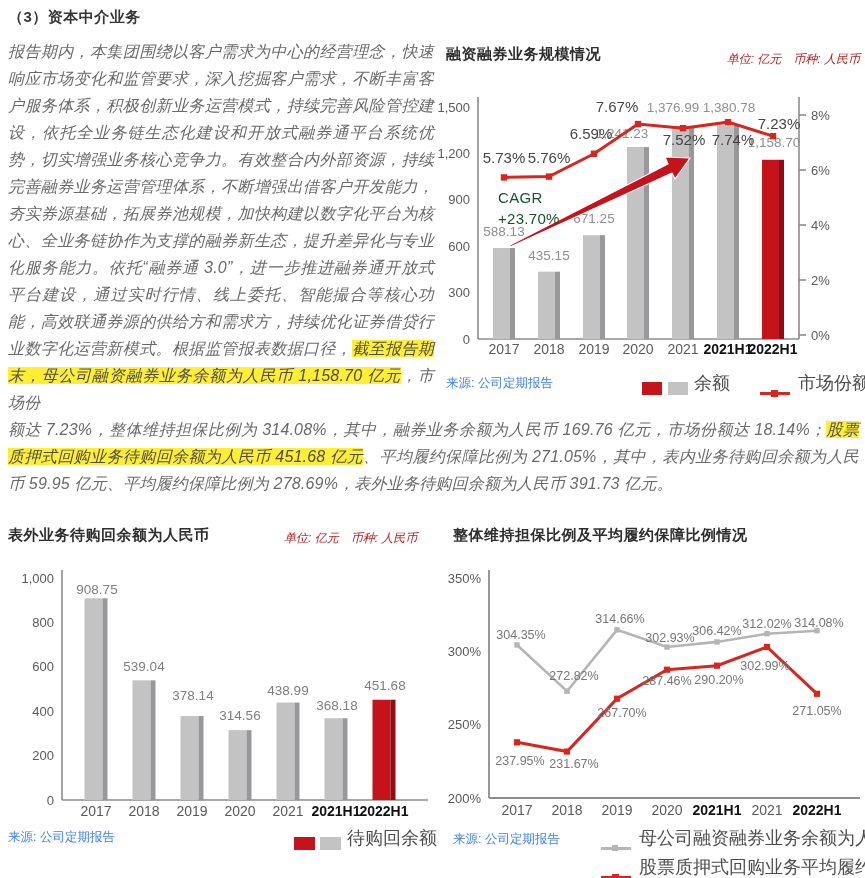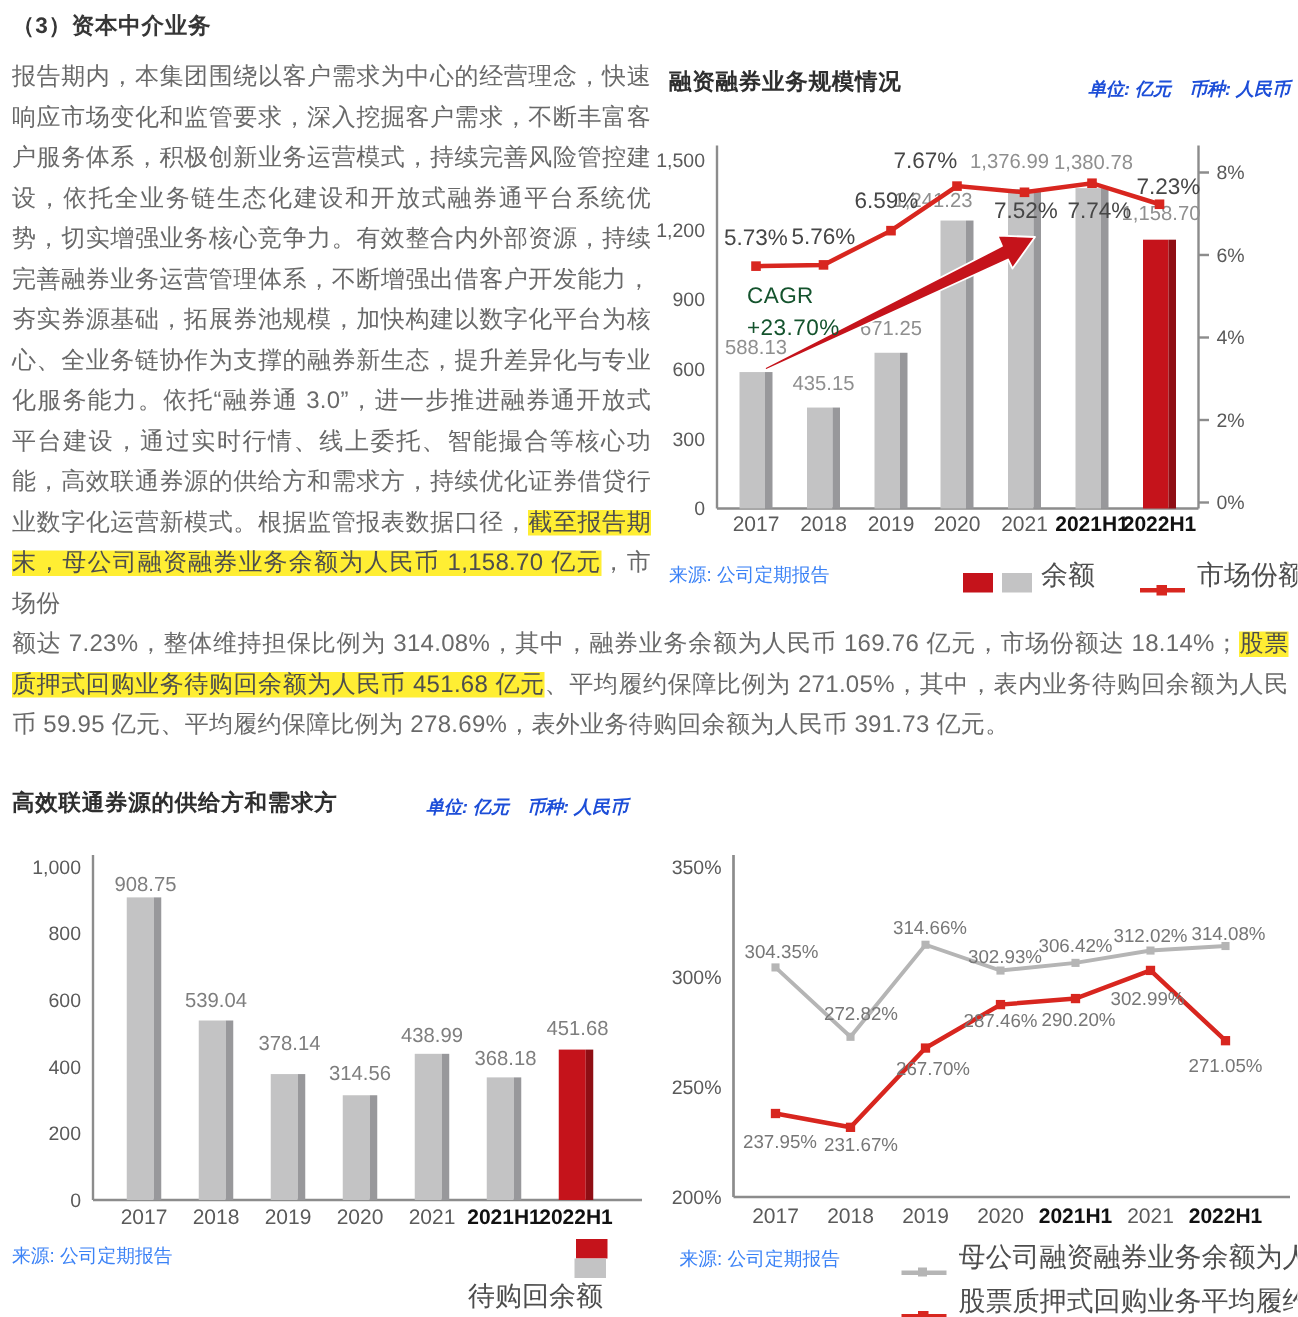--- a/index.html
+++ b/index.html
@@ -1,23 +1,23 @@
 <!DOCTYPE html>
 <html><head>
 <meta charset="utf-8">
 <style>
   html,body{margin:0;padding:0;background:#fff;}
   .page{position:relative;width:865px;height:878px;background:#ffffff;overflow:hidden;
         font-family:"Liberation Sans","DejaVu Sans",sans-serif;}
   .abs{position:absolute;}
   .heading{font-size:15px;font-weight:bold;color:#363636;letter-spacing:0.5px;}
-  .body-text{font-size:16px;line-height:27px;color:#696969;text-align:justify;letter-spacing:0.2px;}
+  .body-text{font-size:16px;line-height:27px;color:#696969;text-align:justify;letter-spacing:0.2px;font-style:italic;}
   .hl{background:#ffee33;color:#4d4d4d;}
   .chart-title{font-size:15px;font-weight:bold;color:#2e2e2e;letter-spacing:0.5px;}
-  .unit-note{font-size:12px;font-style:italic;color:#1d4ed8;font-weight:bold;}
+  .unit-note{font-size:12px;font-style:italic;color:#b91c1c;}
   .source{font-size:12.5px;color:#3b82f6;}
   .legend{display:flex;align-items:flex-end;font-size:18px;color:#4d4d4d;white-space:nowrap;}
   .legend .sw{display:inline-block;width:20px;height:13px;margin-right:6px;}
   .legend .lg-label{margin-right:8px;}
   .line-sample{position:relative;display:inline-block;width:30px;height:3px;margin-right:8px;}
   .line-sample .mk{position:absolute;left:11px;top:-2px;width:7px;height:7px;}
   .cagr{font-size:15px;color:#14532d;line-height:21px;letter-spacing:0.3px;}
   svg text{font-family:"Liberation Sans","DejaVu Sans",sans-serif;}
 </style>
 </head>
@@ -108,21 +108,21 @@
   <div class="abs legend" style="left:642px;top:371px;">
     <span class="sw" style="background:#c5131b;"></span>
     <span class="sw" style="background:#c3c3c4;"></span>
     <span class="lg-label">余额</span>
     <span class="line-sample" style="background:#d8261f;margin-left:22px;">
         <i class="mk" style="background:#d8261f;"></i>
       </span>
     <span class="lg-label">市场份额</span>
   </div>
 
-  <div class="abs chart-title" style="left:8px;top:526px;">高效联通券源的供给方和需求方</div>
+  <div class="abs chart-title" style="left:8px;top:526px;">表外业务待购回余额为人民币</div>
   <div class="abs unit-note" style="left:284px;top:530px;">单位: 亿元　币种: 人民币</div>
 
   <svg id="svg-pledge" class="abs" style="left:8px;top:555px;" width="424" height="272">
       <path d="M54,15 V245 M54,245 H420" stroke="#8c8c8c" stroke-width="1.6" fill="none"></path>
       <text x="46" y="27.5" text-anchor="end" font-size="13" fill="#5a5a5a">1,000</text>
       <text x="46" y="71.9" text-anchor="end" font-size="13" fill="#5a5a5a">800</text>
       <text x="46" y="116.3" text-anchor="end" font-size="13" fill="#5a5a5a">600</text>
       <text x="46" y="160.7" text-anchor="end" font-size="13" fill="#5a5a5a">400</text>
       <text x="46" y="205.1" text-anchor="end" font-size="13" fill="#5a5a5a">200</text>
       <text x="46" y="249.5" text-anchor="end" font-size="13" fill="#5a5a5a">0</text>
@@ -151,26 +151,27 @@
       <text x="136" y="261" text-anchor="middle" font-size="14" fill="#5a5a5a" font-weight="normal">2018</text>
       <text x="184" y="261" text-anchor="middle" font-size="14" fill="#5a5a5a" font-weight="normal">2019</text>
       <text x="232" y="261" text-anchor="middle" font-size="14" fill="#5a5a5a" font-weight="normal">2020</text>
       <text x="280" y="261" text-anchor="middle" font-size="14" fill="#5a5a5a" font-weight="normal">2021</text>
       <text x="328" y="261" text-anchor="middle" font-size="14" fill="#111111" font-weight="bold">2021H1</text>
       <text x="376" y="261" text-anchor="middle" font-size="14" fill="#111111" font-weight="bold">2022H1</text>
     </svg>
 
   <div class="abs source" style="left:8px;top:829px;">来源: 公司定期报告</div>
 
-  <div class="abs legend" style="left:312px;top:826px;flex-direction:column;">
+  <div class="abs legend" style="left:294px;top:826px;">
     <span class="sw" style="background:#c5131b;width:21px;margin-right:5px;"></span>
     <span class="sw" style="background:#c3c3c4;width:21px;"></span>
     <span class="lg-label">待购回余额</span>
   </div>
 
+  <div class="abs chart-title" style="left:453px;top:526px;">整体维持担保比例及平均履约保障比例情况</div>
 
   <svg id="svg-ratio" class="abs" style="left:432px;top:555px;" width="433" height="268">
       <path d="M57,15 V243 M57,243 H428" stroke="#8c8c8c" stroke-width="1.8" fill="none"></path>
       <text x="49" y="27.5" text-anchor="end" font-size="13" fill="#5a5a5a">350%</text>
       <text x="49" y="100.83333333333333" text-anchor="end" font-size="13" fill="#5a5a5a">300%</text>
       <text x="49" y="174.16666666666666" text-anchor="end" font-size="13" fill="#5a5a5a">250%</text>
       <text x="49" y="247.5" text-anchor="end" font-size="13" fill="#5a5a5a">200%</text>
       <polyline points="85,89.95333333333332 135,136.19733333333335 185,74.83199999999997 235,92.03599999999997 285,86.91733333333329 335,78.70400000000004 385,75.6826666666667" fill="none" stroke="#b5b5b5" stroke-width="2.6"></polyline>
       <rect x="82.3" y="87.25333333333332" width="5.4" height="5.4" fill="#b5b5b5"></rect>
       <text x="89" y="83.95333333333332" text-anchor="middle" font-size="12.5" fill="#777777">304.35%</text>

